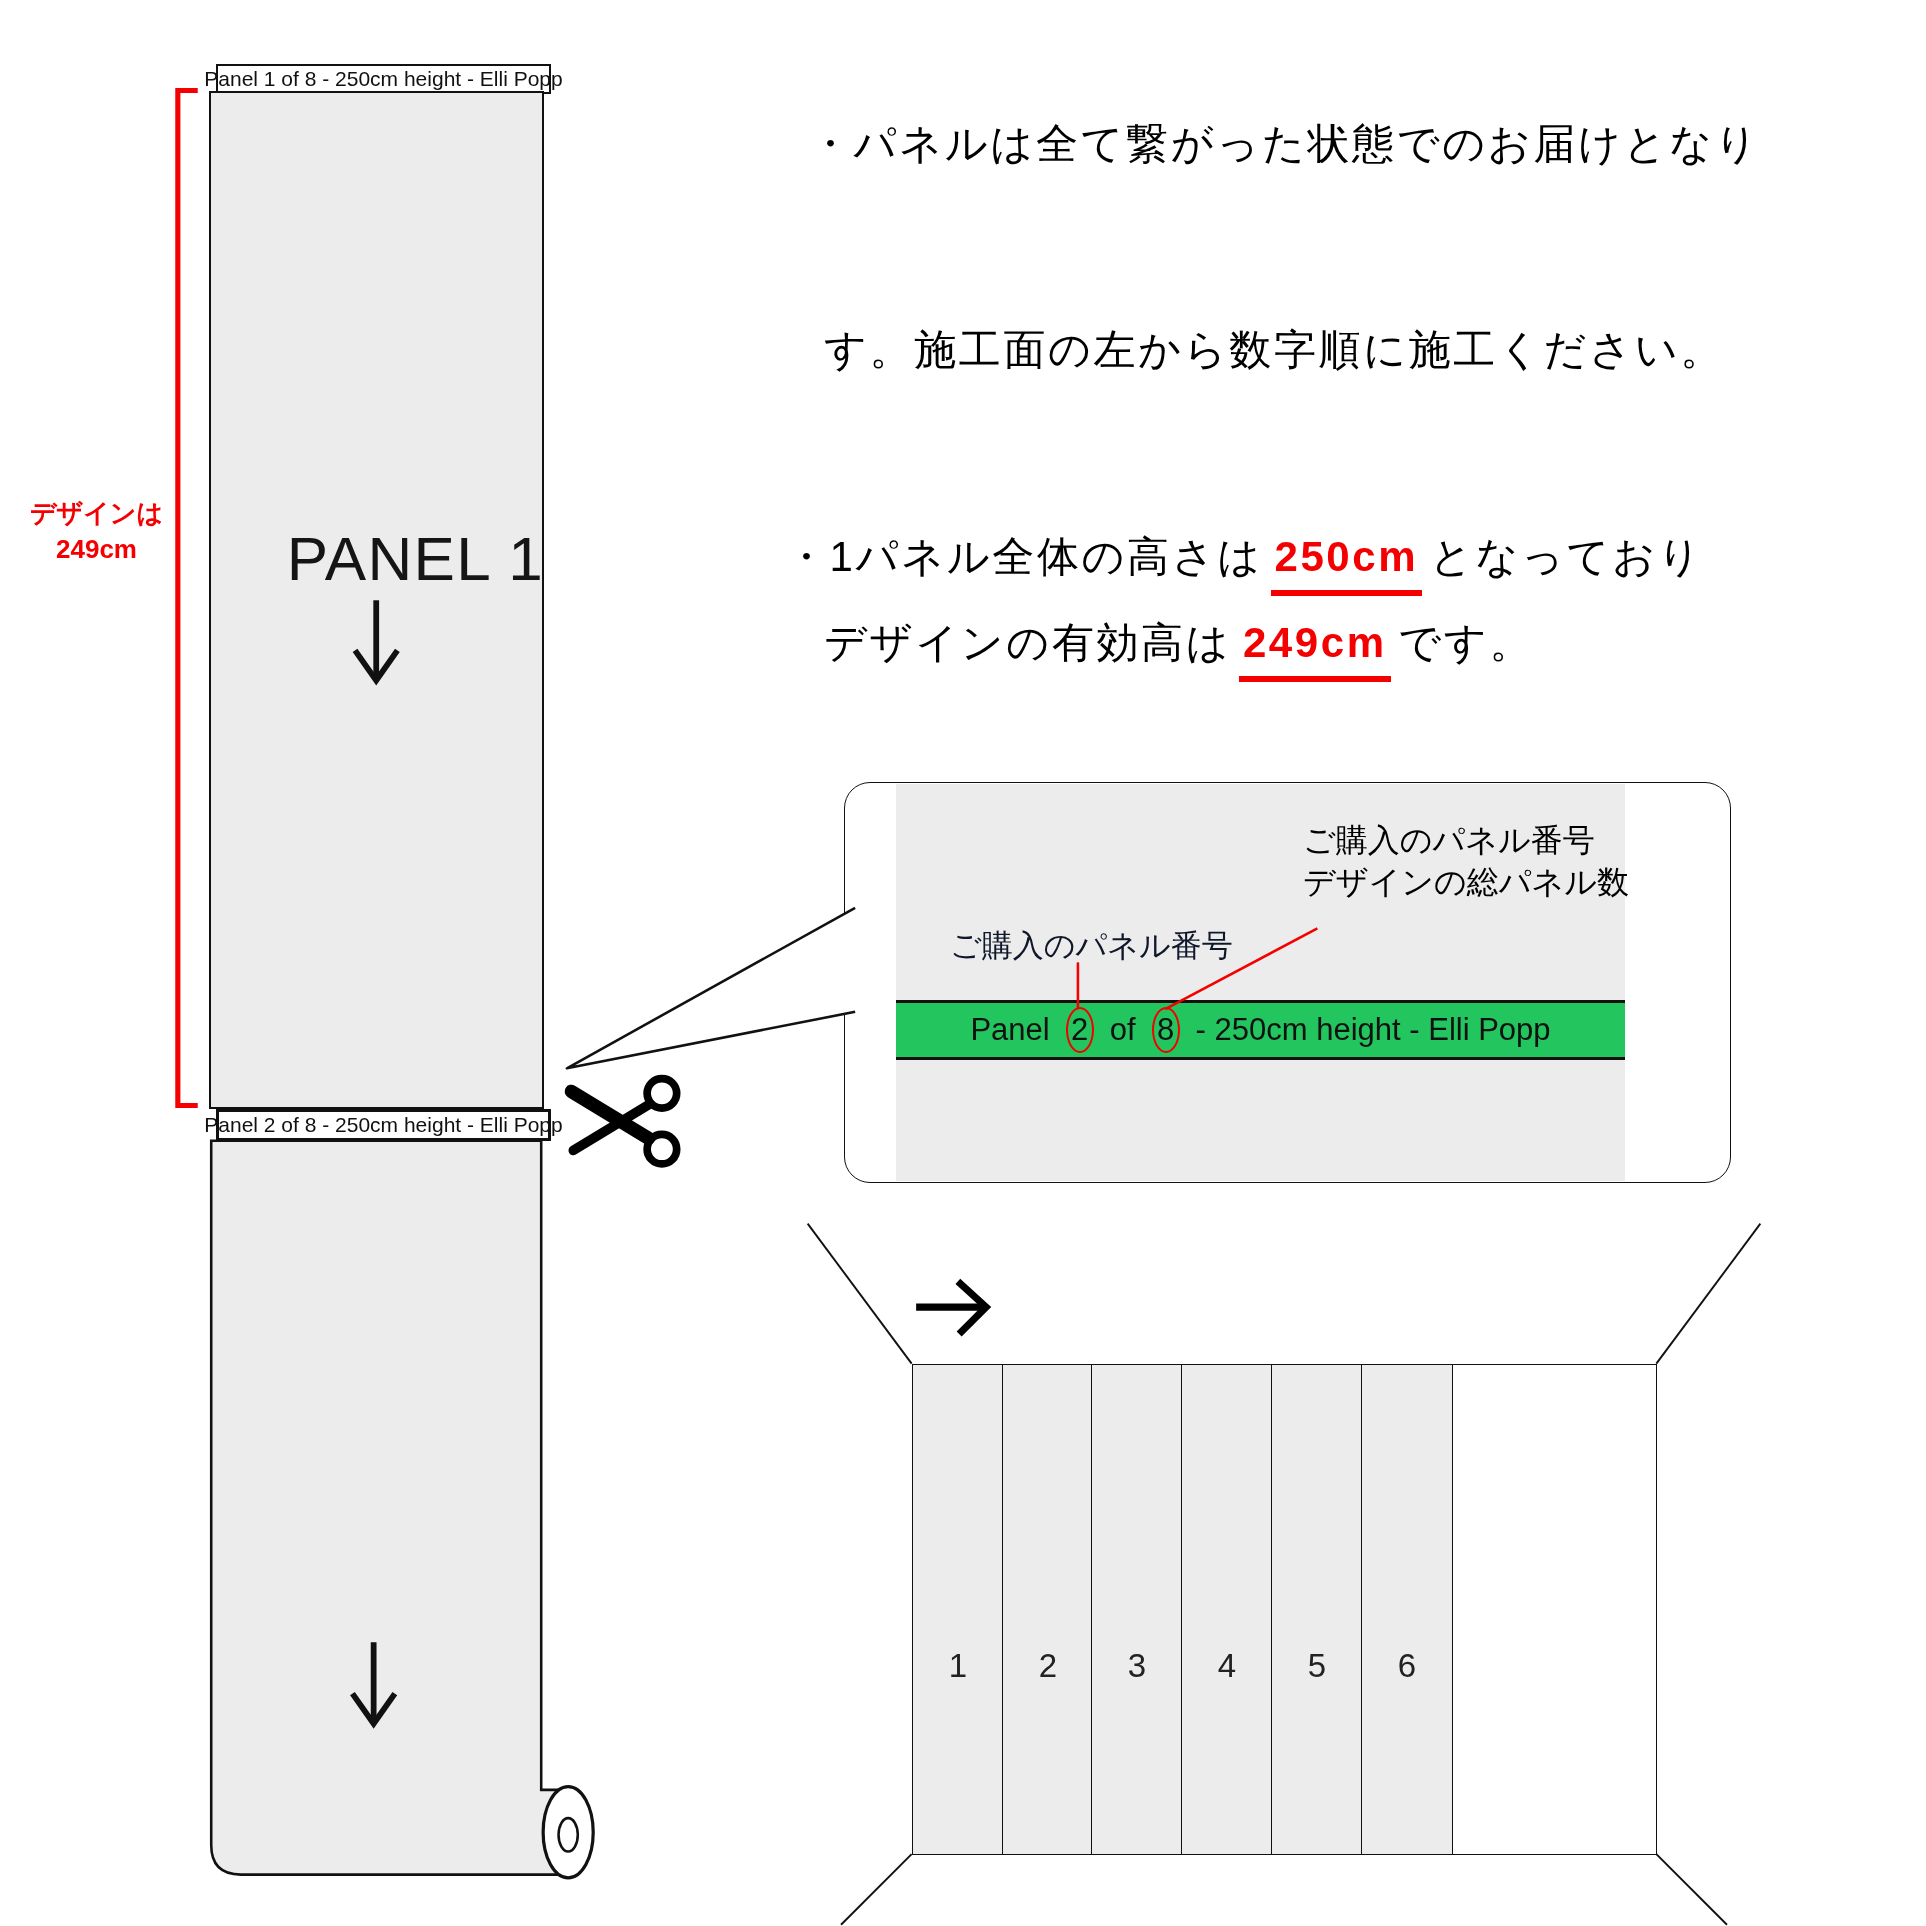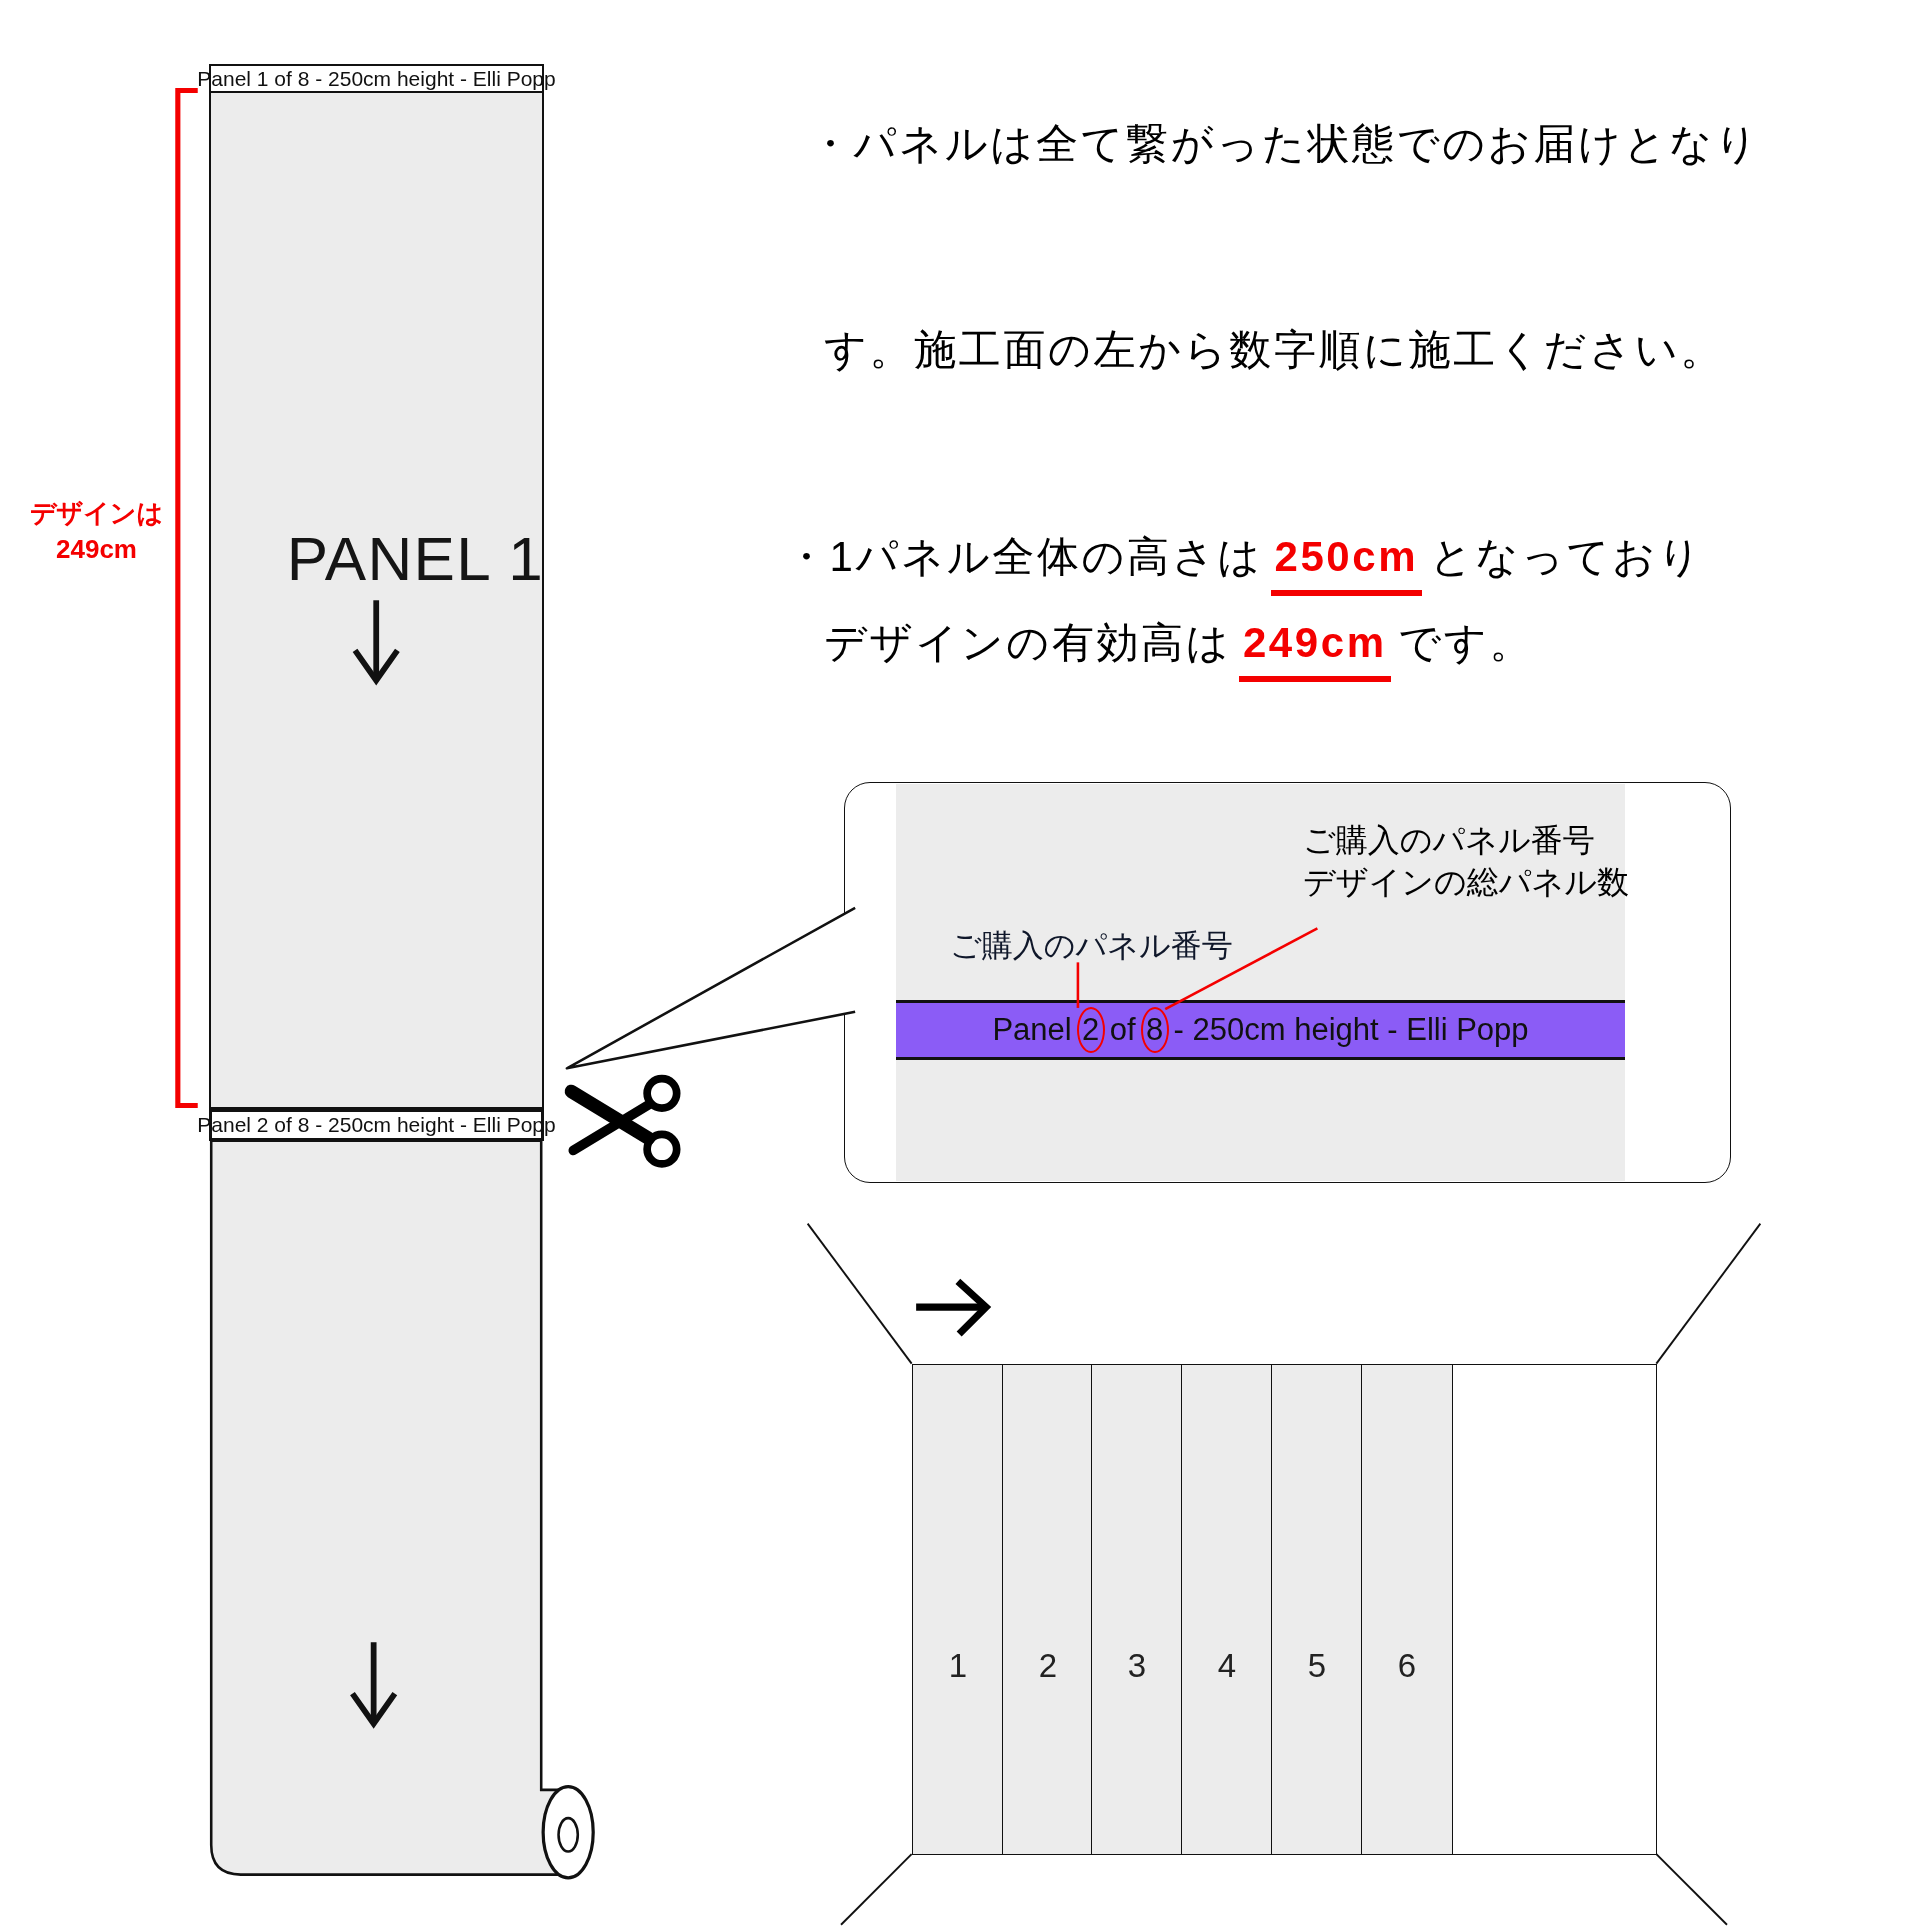--- a/index.html
+++ b/index.html
@@ -9,21 +9,21 @@
   }
   html,body{margin:0;padding:0;background:#ffffff;}
   #canvas{
     position:relative;width:1926px;height:1926px;background:#ffffff;overflow:hidden;
     font-family:"Liberation Sans","DejaVu Sans",sans-serif;color:var(--ink);
   }
   .abs{position:absolute;box-sizing:border-box;}
 
   
   .panel-header{
-    left:209px;width:335px;background:#ffffff;border:2.6px solid var(--ink);
+    left:216px;width:335px;background:#ffffff;border:2.6px solid var(--ink);
     display:flex;align-items:center;justify-content:center;
     font-size:21px;white-space:nowrap;
   }
   #panel1-header{top:64px;height:29.5px;}
   #panel2-header{top:1109px;height:32px;border-width:3.2px;}
   #panel1-body{
     left:209px;top:91px;width:335px;height:1018px;
     background:var(--gray);border:2.6px solid var(--ink);
   }
   .panel-label{
@@ -56,23 +56,23 @@
 
   
   #callout-box{
     left:844px;top:782px;width:887px;height:401px;background:#ffffff;
     border:1.9px solid var(--ink);border-radius:26px;
   }
   #callout-gray-strip{
     left:896px;top:784px;width:729px;height:397px;background:var(--gray);
   }
   #callout-band{
-    left:896px;top:1000px;width:729px;height:60px;background:#8b5cf6;
+    left:896px;top:1000px;width:729px;height:60px;background:#22c55e;
     border-top:3.9px solid var(--ink);border-bottom:3.9px solid var(--ink);
-    display:flex;align-items:center;justify-content:center;gap:5px;
+    display:flex;align-items:center;justify-content:center;gap:16px;
     font-size:31px;white-space:nowrap;
   }
   .red-ellipse{
     width:28px;height:46px;border:2.6px solid var(--red);border-radius:50%;
     display:flex;align-items:center;justify-content:center;box-sizing:border-box;
     flex:0 0 auto;
   }
   #purchased-panel-number-label{
     left:950px;top:925px;font-size:31px;white-space:nowrap;color:#0f172a;
   }

